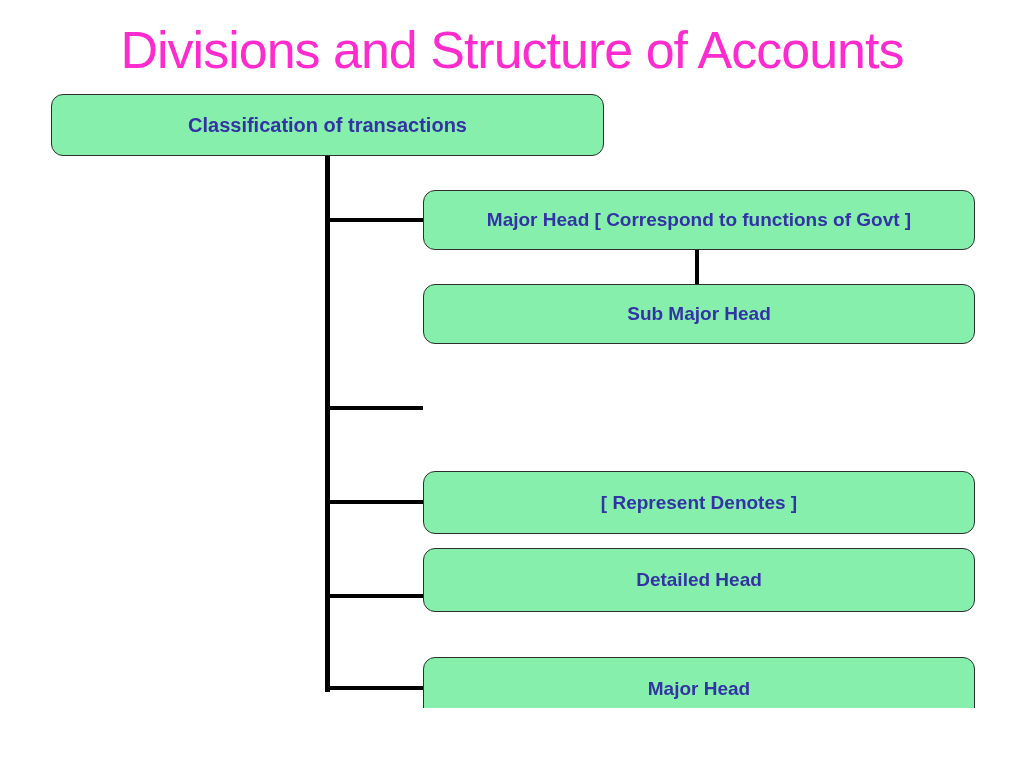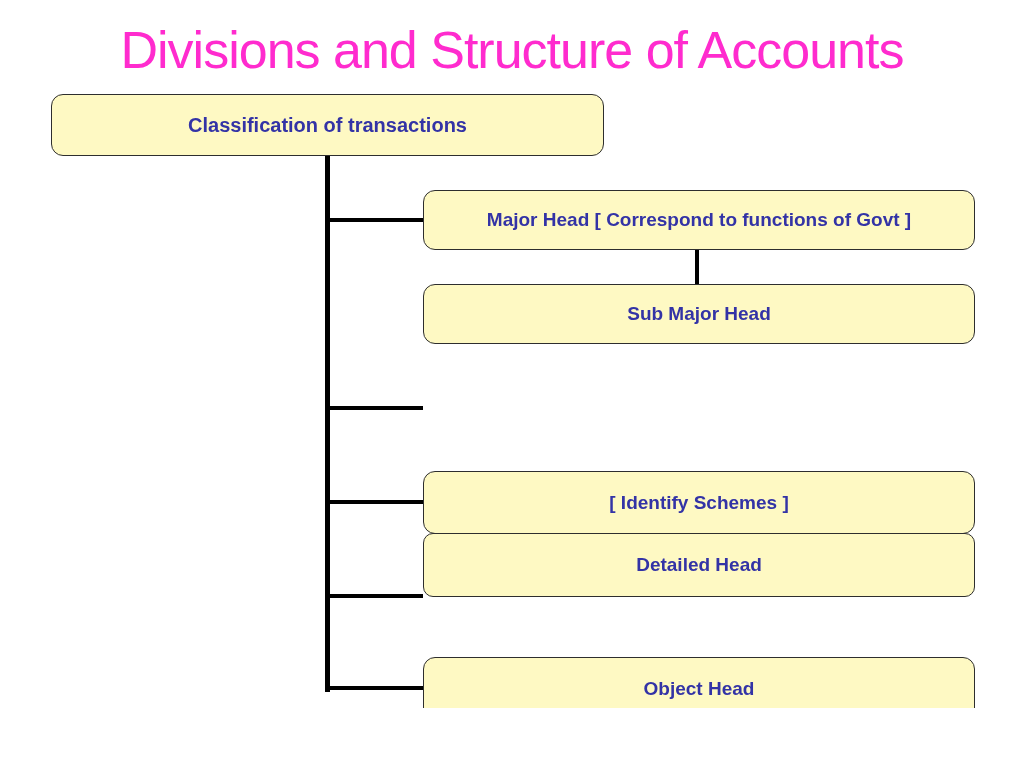--- a/index.html
+++ b/index.html
@@ -24,21 +24,21 @@
     text-align: center;
     font-family: "Liberation Sans", sans-serif;
     font-size: 52px;
     font-weight: 500;
     letter-spacing: -1px;
     color: #FF2BCE;
     white-space: nowrap;
   }
   .box {
     position: absolute;
-    background: #fef9c3;
+    background: #86efac;
     border: 1.6px solid #2e2e2e;
     border-radius: 12px;
     box-sizing: border-box;
     display: flex;
     flex-direction: column;
     align-items: center;
     justify-content: center;
     text-align: center;
     color: #3333A6;
     font-weight: bold;
@@ -93,24 +93,24 @@
   <div class="box child-box" style="top:190px;height:60px;">
     <span>Major Head [ Correspond to functions of Govt ]</span>
   </div>
 
   <div class="box child-box" style="top:284px;height:60px;">
     <span>Sub Major Head</span>
   </div>
 
 
   <div class="box child-box" style="top:471px;height:63px;">
-    <span>[ Identify Schemes ]</span>
+    <span>[ Represent Denotes ]</span>
   </div>
 
-  <div class="box child-box" style="top:533px;height:64px;border-radius:10px;">
+  <div class="box child-box" style="top:548px;height:64px;">
     <span>Detailed Head</span>
   </div>
 
   <div class="box child-box" style="top:657px;height:64px;">
-    <span>Object Head</span>
+    <span>Major Head</span>
   </div>
 
 </div>
 
 </body></html>

